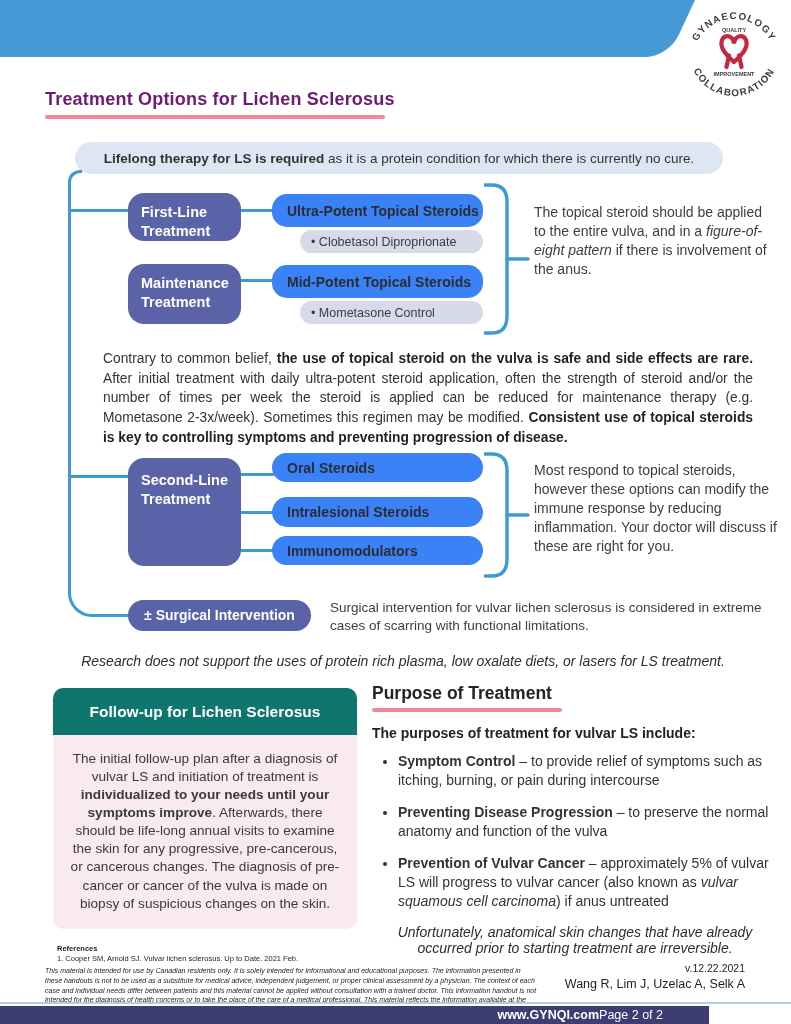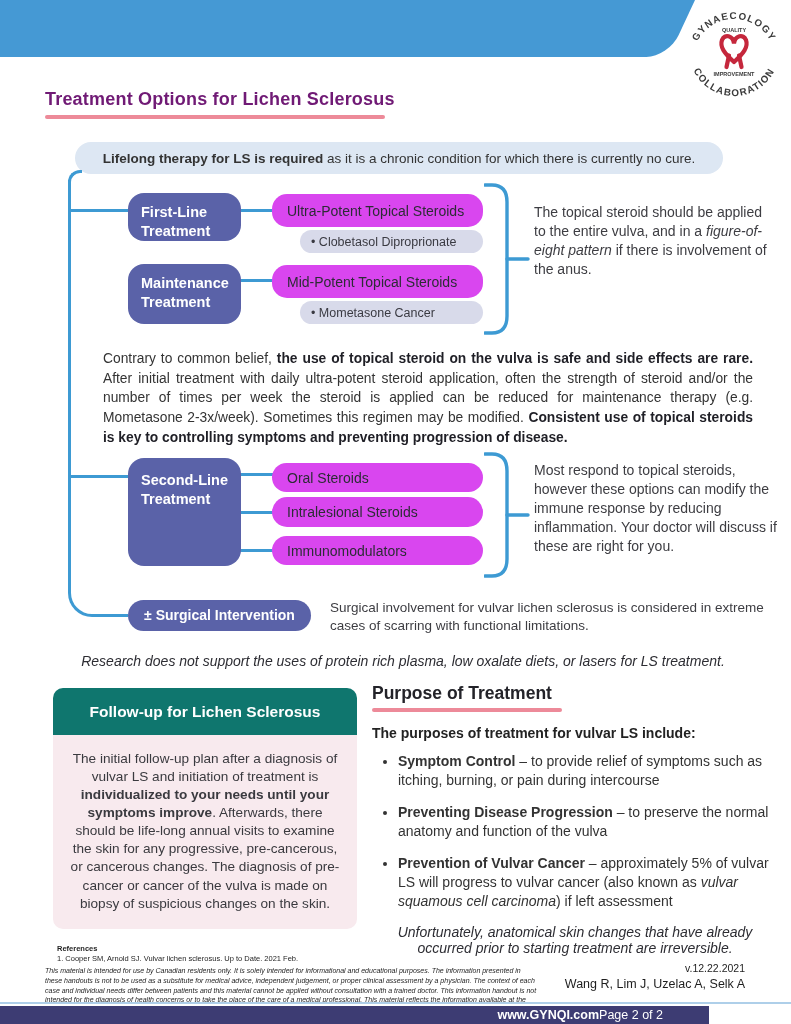--- a/index.html
+++ b/index.html
@@ -61,27 +61,27 @@
   }
   .box-first  { left:128px; top:193px; width:113px; height:48px; }
   .box-maint  { left:128px; top:264px; width:113px; height:60px; }
   .box-second { left:128px; top:458px; width:113px; height:108px; padding-top:13px; }
   .box-surgical {
     left:128px; top:600px; width:183px; height:31px; border-radius:17px;
     display:flex; align-items:center; justify-content:center;
     padding:0; font-size:14px;
   }
   .lbox {
-    position:absolute; background:#d946ef; border-radius:15px;
-    color:#2c2c35; font-weight:normal; font-size:14px;
+    position:absolute; background:#3b82f6; border-radius:15px;
+    color:#2c2c35; font-weight:bold; font-size:14px;
     display:flex; align-items:center; padding-left:15px;
   }
   .ultra-title { left:272px; top:194px; width:211px; height:33px; }
   .mid-title   { left:272px; top:265px; width:211px; height:33px; }
-  .opt1 { left:272px; top:463px; width:211px; height:29px; }
+  .opt1 { left:272px; top:453px; width:211px; height:29px; }
   .opt2 { left:272px; top:497px; width:211px; height:30px; }
   .opt3 { left:272px; top:536px; width:211px; height:29px; }
   .lsub {
     position:absolute; background:#d8daea; border-radius:12px;
     color:#3a3a42; font-size:12.5px; font-weight:normal;
     display:flex; align-items:center; padding-left:11px;
   }
   .ultra-sub { left:300px; top:230px; width:183px; height:23px; }
   .mid-sub   { left:300px; top:301px; width:183px; height:23px; }
   
@@ -163,21 +163,21 @@
         <path d="M58 53.5 L60.5 65"></path>
       </g>
       <text x="53" y="74" font-size="5.5" font-weight="bold" text-anchor="middle" fill="#3a3a3a" font-family="Liberation Sans, sans-serif">IMPROVEMENT</text>
     </svg>
   </div>
 
   <div class="page-title">Treatment Options for Lichen Sclerosus</div>
   <div class="title-underline"></div>
 
   <div class="intro-pill">
-    <span><b>Lifelong therapy for LS is required</b><span> as it is a chronic condition for which there is currently no cure.</span></span>
+    <span><b>Lifelong therapy for LS is required</b><span> as it is a protein condition for which there is currently no cure.</span></span>
   </div>
 
   <div class="c-stub"></div>
   <div class="c-main"></div>
   <div class="cline l1"></div>
   <div class="cline l2"></div>
   <div class="cline l3"></div>
   <div class="cline l4"></div>
   <div class="cline l5"></div>
   <div class="cline l6"></div>
@@ -191,39 +191,39 @@
     <path d="M1 3 H8 Q23 3 23 20 V108 Q23 125 8 125 H1" fill="none" stroke="#3d9ad3" stroke-width="3.4" stroke-linecap="round"></path>
     <path d="M23 64 H44" fill="none" stroke="#3d9ad3" stroke-width="3.4" stroke-linecap="round"></path>
   </svg>
 
   <div class="pbox box-first">First-Line Treatment</div>
   <div class="pbox box-maint">Maintenance Treatment</div>
 
   <div class="lbox ultra-title">Ultra-Potent Topical Steroids</div>
   <div class="lsub ultra-sub">• Clobetasol Diproprionate</div>
   <div class="lbox mid-title">Mid-Potent Topical Steroids</div>
-  <div class="lsub mid-sub">• Mometasone Cancer</div>
+  <div class="lsub mid-sub">• Mometasone Control</div>
 
   <div class="note1">
     <span>The topical steroid should be applied to the entire vulva, and in a </span><span class="it">figure-of-eight pattern</span><span> if there is involvement of the anus.</span>
   </div>
 
   <div class="para">
     <span>Contrary to common belief, </span><b>the use of topical steroid on the vulva is safe and side effects are rare.</b><span> After initial treatment with daily ultra-potent steroid application, often the strength of steroid and/or the number of times per week the steroid is applied can be reduced for maintenance therapy (e.g. Mometasone 2-3x/week). Sometimes this regimen may be modified. </span><b>Consistent use of topical steroids is key to controlling symptoms and preventing progression of disease.</b>
   </div>
 
   <div class="pbox box-second">Second-Line Treatment</div>
   <div class="lbox opt1">Oral Steroids</div>
   <div class="lbox opt2">Intralesional Steroids</div>
   <div class="lbox opt3">Immunomodulators</div>
 
   <div class="note2">Most respond to topical steroids, however these options can modify the immune response by reducing inflammation. Your doctor will discuss if these are right for you.</div>
 
   <div class="pbox box-surgical">± Surgical Intervention</div>
-  <div class="surgical-note">Surgical involvement for vulvar lichen sclerosus is considered in extreme cases of scarring with functional limitations.</div>
+  <div class="surgical-note">Surgical intervention for vulvar lichen sclerosus is considered in extreme cases of scarring with functional limitations.</div>
 
   <div class="research-note">Research does not support the uses of protein rich plasma, low oxalate diets, or lasers for LS treatment.</div>
 
   <div class="fu-card">
     <div class="fu-header">Follow-up for Lichen Sclerosus</div>
     <div class="fu-body">
       <span>The initial follow-up plan after a diagnosis of vulvar LS and initiation of treatment is </span><b>individualized to your needs until your symptoms improve</b><span>. Afterwards, there should be life-long annual visits to examine the skin for any progressive, pre-cancerous, or cancerous changes. The diagnosis of pre-cancer or cancer of the vulva is made on biopsy of suspicious changes on the skin.</span>
     </div>
   </div>
 
@@ -232,21 +232,21 @@
     <div class="p-underline"></div>
     <div class="p-intro">The purposes of treatment for vulvar LS include:</div>
     <ul class="p-list">
       <li>
         <b>Symptom Control</b><span> – to provide relief of symptoms such as itching, burning, or pain during intercourse</span>
       </li>
       <li>
         <b>Preventing Disease Progression</b><span> –  to preserve the normal anatomy and function of the vulva</span>
       </li>
       <li>
-        <b>Prevention of Vulvar Cancer</b><span>  – approximately 5% of vulvar LS will progress to vulvar cancer (also known as </span><span class="it">vulvar squamous cell carcinoma</span><span>) if left assessment</span>
+        <b>Prevention of Vulvar Cancer</b><span>  – approximately 5% of vulvar LS will progress to vulvar cancer (also known as </span><span class="it">vulvar squamous cell carcinoma</span><span>) if anus untreated</span>
       </li>
     </ul>
     <div class="p-note">Unfortunately, anatomical skin changes that have already occurred prior to starting treatment are irreversible.</div>
   </div>
 
   <div class="refs">
     <div class="rh">References</div>
     <div>1. Cooper SM, Arnold SJ. Vulvar lichen sclerosus. Up to Date. 2021 Feb.</div>
   </div>
   <div class="disclaimer">This material is intended for use by Canadian residents only. It is solely intended for informational and educational purposes. The information presented in these handouts is not to be used as a substitute for medical advice, independent judgement, or proper clinical assessment by a physician. The context of each case and individual needs differ between patients and this material cannot be applied without consultation with a trained doctor. This information handout is not intended for the diagnosis of health concerns or to take the place of the care of a medical professional. This material reflects the information available at the time of preparation.</div>

